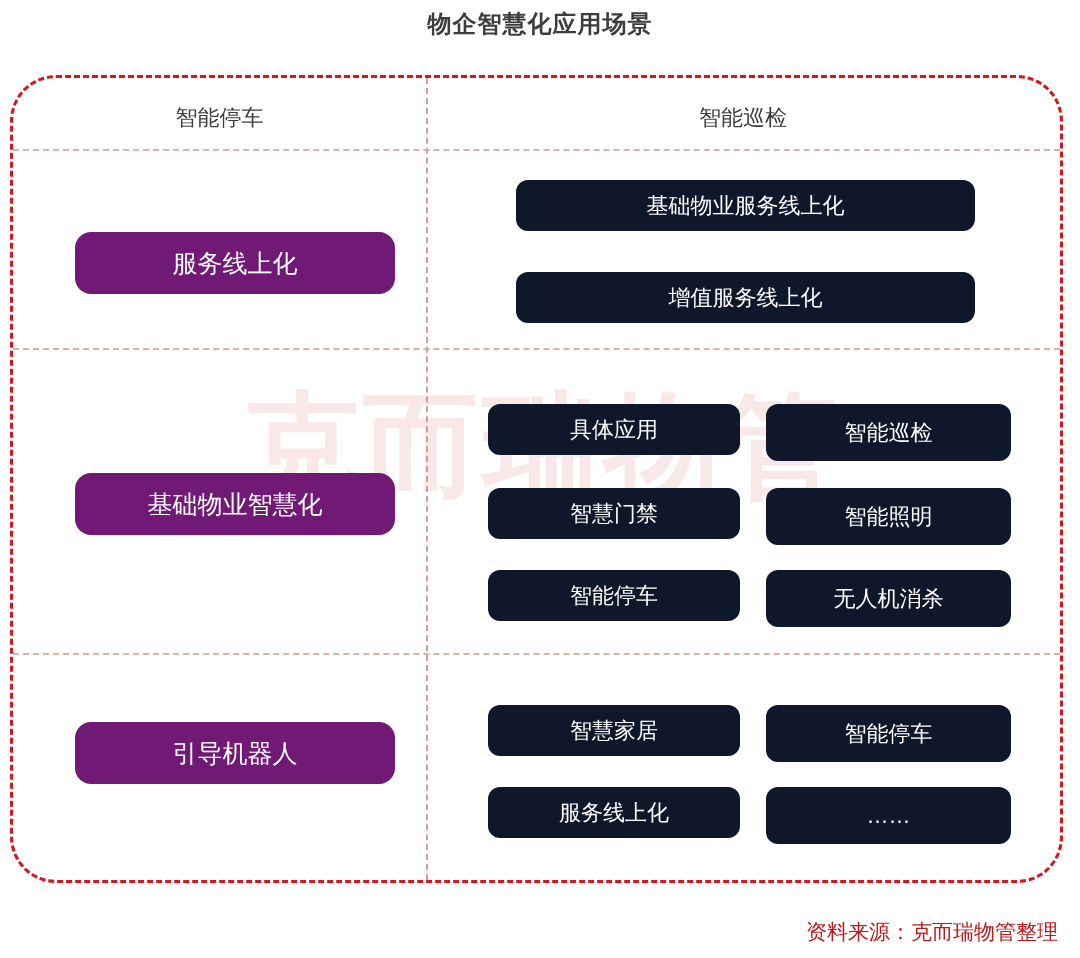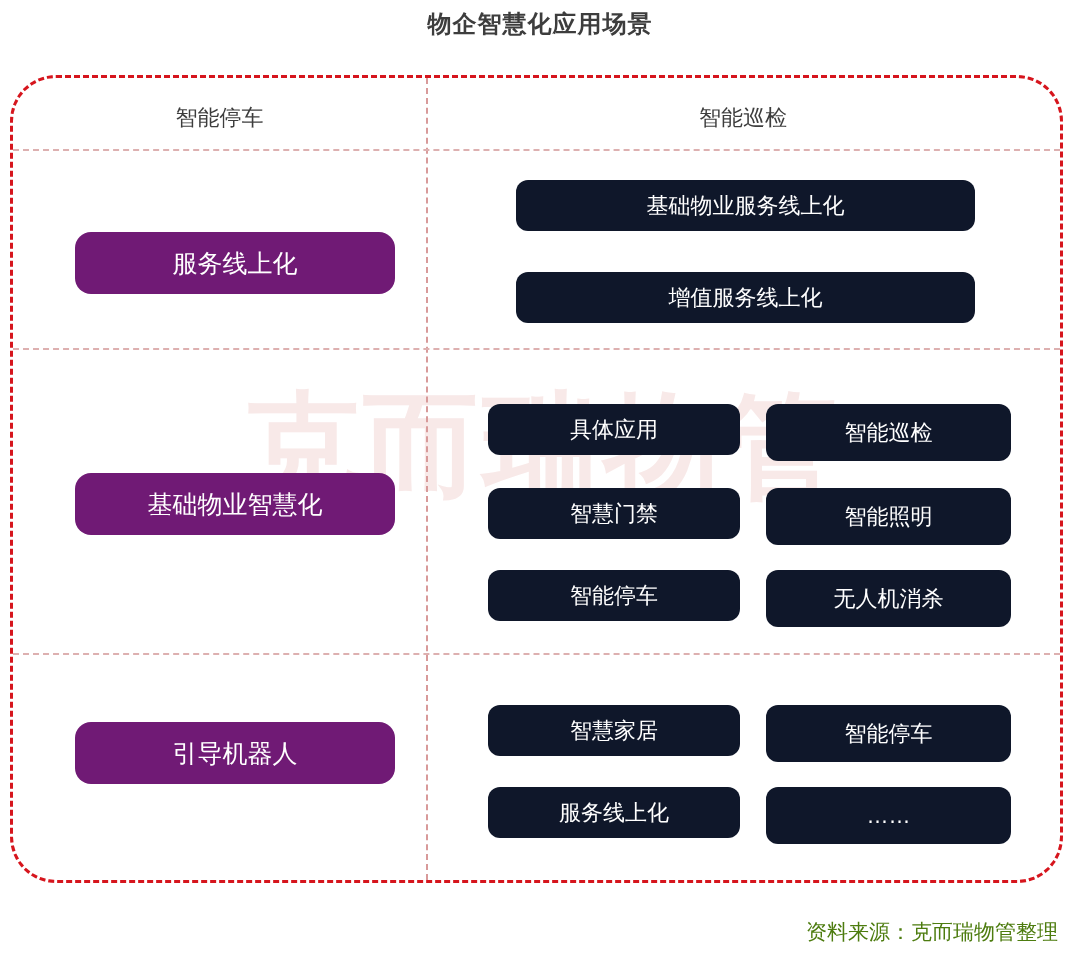--- a/index.html
+++ b/index.html
@@ -44,21 +44,21 @@
     background:#701a75;border-radius:16px;font-size:25px;font-weight:500;
     left:62px;width:320px;height:62px;
   }
   .btn.app{
     background:#0f172a;border-radius:12px;font-size:22px;font-weight:400;
   }
   .btn.wide{left:503px;width:459px;height:51px;}
   .btn.c1{left:475px;width:252px;height:51px;}
   .btn.c2{left:753px;width:245px;height:57px;}
   .source{
-    position:absolute;right:22px;top:918px;font-size:21px;color:#4d7c0f;z-index:3;
+    position:absolute;right:22px;top:918px;font-size:21px;color:#b91c1c;z-index:3;
   }
 </style>
 </head>
 <body>
 
 <div class="stage">
 
   <div class="title">物企智慧化应用场景</div>
 
   <div class="watermark">克而瑞物管</div>

